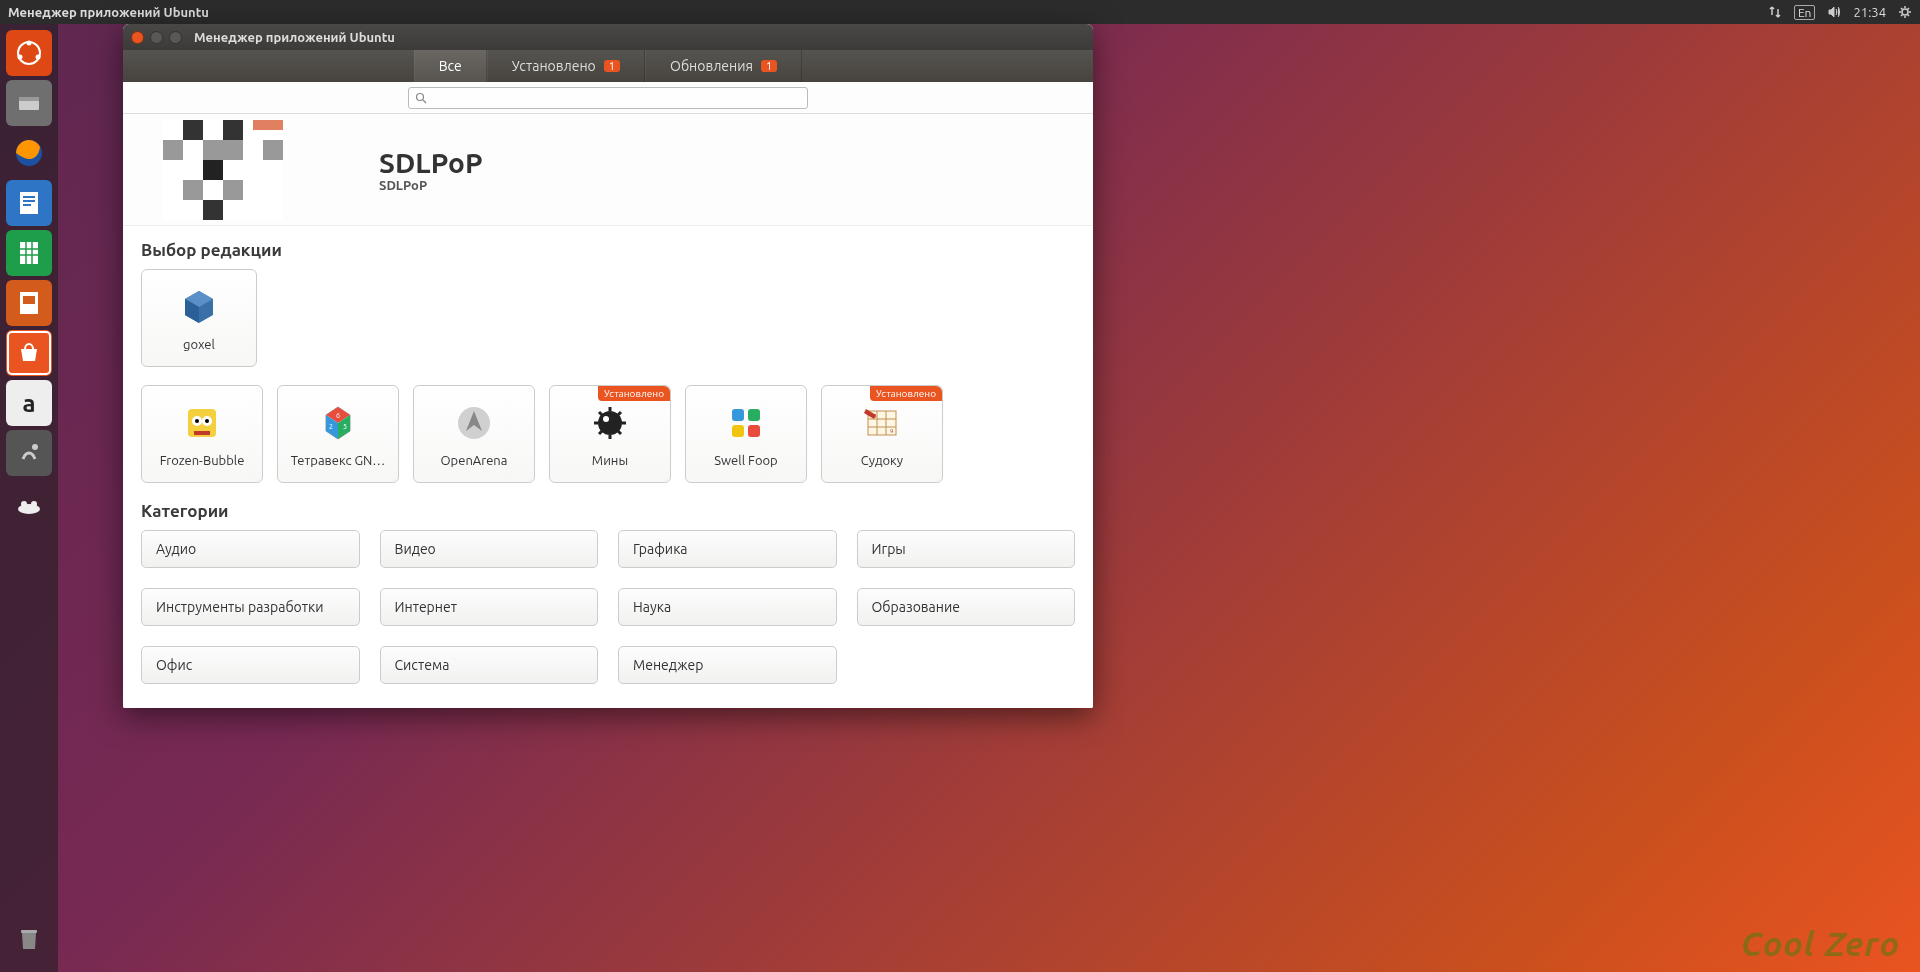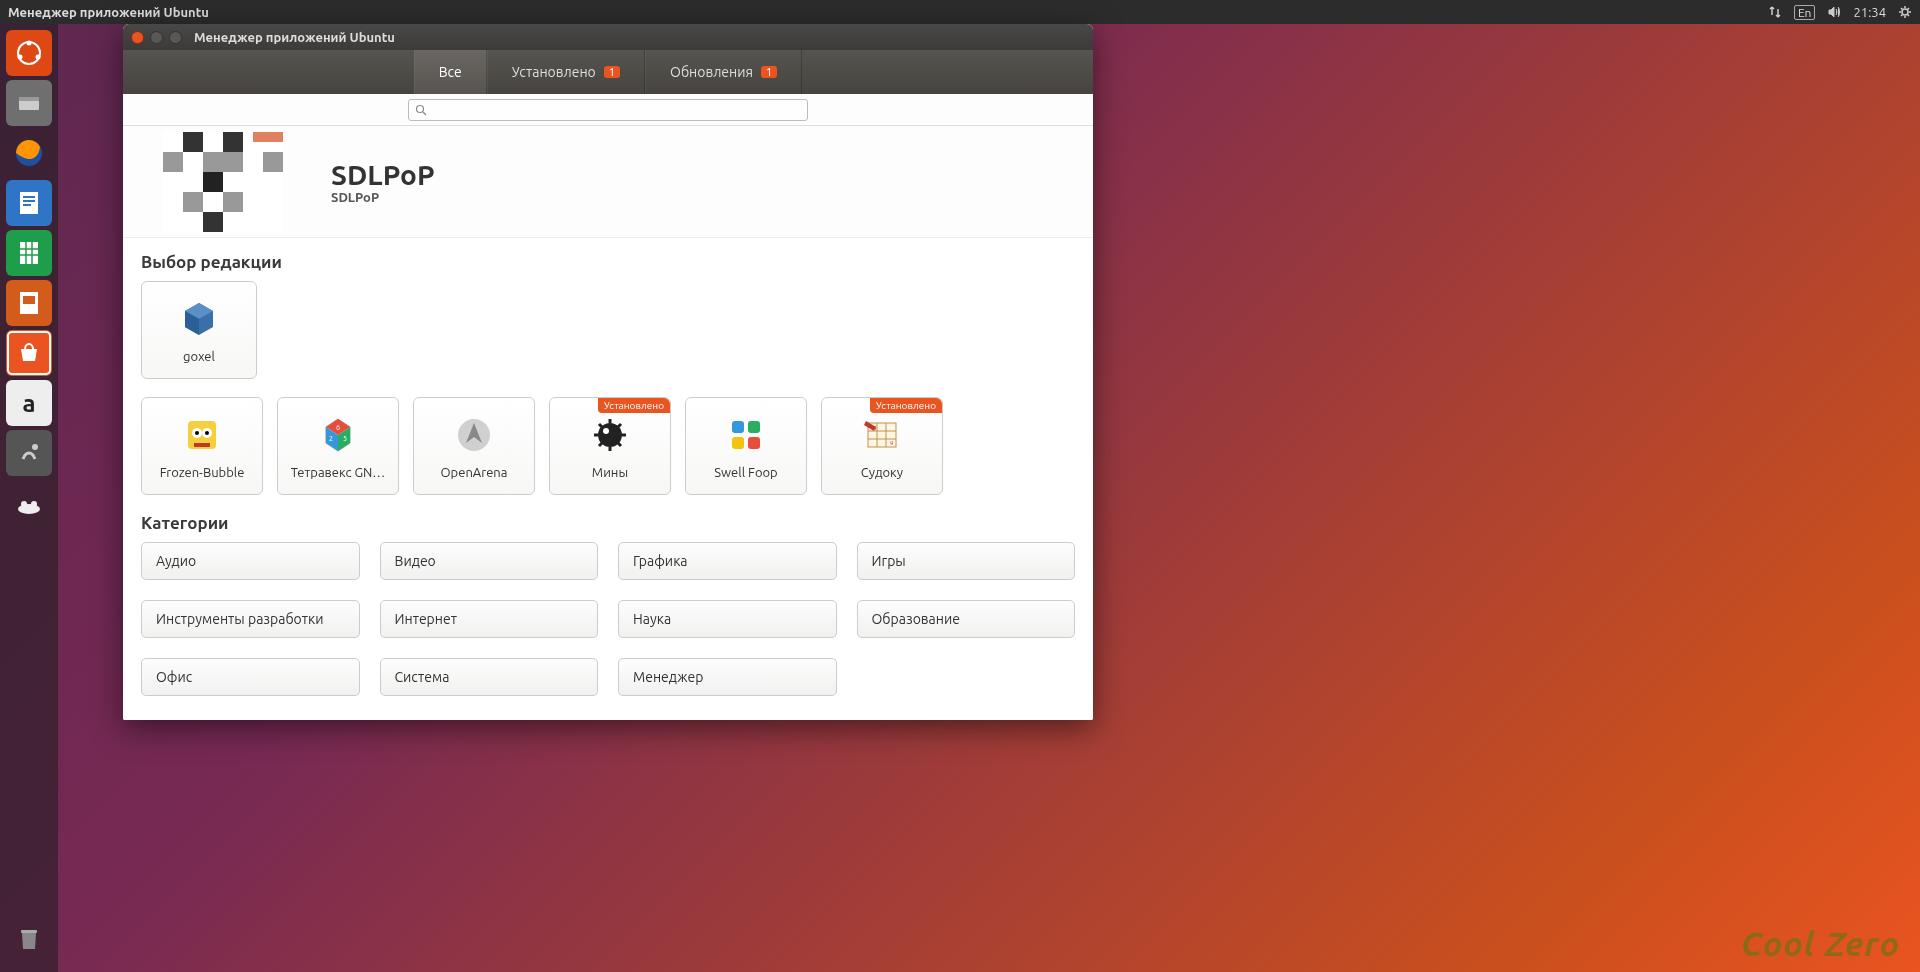--- a/index.html
+++ b/index.html
@@ -11,29 +11,29 @@
 .ind-box { border:1px solid #aaa; font-size:12px; padding:0 3px; border-radius:2px; }
 .launcher { position:absolute; left:0; top:24px; width:58px; height:calc(100% - 24px); background:rgba(30,30,30,0.55); display:flex; flex-direction:column; align-items:center; padding-top:6px; gap:4px; }
 .launcher .licon { width:46px; height:46px; border-radius:6px; display:flex; align-items:center; justify-content:center; font-size:22px; cursor:pointer; }
 .licon svg { width:32px; height:32px; }
 .trash { margin-top:auto; margin-bottom:10px; }
 .window { position:absolute; left:123px; top:24px; width:970px; background:#fff; border-radius:6px 6px 2px 2px; box-shadow:0 8px 30px rgba(0,0,0,0.5); overflow:hidden; }
 .titlebar { height:26px; background:linear-gradient(#4a4846,#3c3b39); display:flex; align-items:center; padding:0 8px; gap:6px; }
 .wbtn { width:13px; height:13px; border-radius:50%; border:1px solid rgba(0,0,0,0.4); }
 .wclose { background:#e95420; } .wmin,.wmax { background:#5a5855; }
 .wtitle { color:#ddd; font-size:13px; font-weight:600; margin-left:6px; }
-.tabsbar { height:44px; background:linear-gradient(#565450,#47443f); display:flex; justify-content:center; gap:0; }
+.tabsbar { height:32px; background:linear-gradient(#565450,#47443f); display:flex; justify-content:center; gap:0; }
 .tab { padding:0 24px; display:flex; align-items:center; gap:8px; color:#ddd; font-size:14px; cursor:pointer; border-right:1px solid rgba(0,0,0,0.2); border-left:1px solid rgba(255,255,255,0.05);}
 .tab.active { background:linear-gradient(#6a6762,#585550); color:#fff; }
 .badge { background:#e95420; color:#fff; font-size:11px; padding:0 5px; border-radius:3px; }
 .searchwrap { height:32px; background:#fdfdfd; border-bottom:1px solid #ddd; display:flex; justify-content:center; align-items:center; }
 .searchbox { width:400px; height:22px; border:1px solid #bbb; border-radius:3px; display:flex; align-items:center; padding:0 6px; background:#fefefe; }
 .searchbox input { border:none; outline:none; flex:1; font-size:12px; background:transparent; }
 .content { padding:0 0 20px 0; background:#fff; }
-.banner { height:112px; display:flex; align-items:center; padding-left:40px; gap:48px; border-bottom:1px solid #eee; background:#fdfdfd; position:relative; }
+.banner { height:112px; display:flex; align-items:center; padding-left:40px; gap:96px; border-bottom:1px solid #eee; background:#fdfdfd; position:relative; }
 .sdlicon { width:120px; height:100px; position:relative; }
 .sdlicon .px { position:absolute; }
 .bannertxt h1 { font-size:28px; font-weight:700; color:#333; }
 .bannertxt .sub { font-size:13px; color:#555; font-weight:600; }
 .section { padding:14px 18px 4px; }
 .section h2 { font-size:17px; font-weight:700; color:#3a3a3a; margin-bottom:10px; }
 .cards { display:flex; gap:14px; flex-wrap:wrap; }
 .card { width:122px; height:98px; border:1px solid #ccc; border-radius:6px; background:linear-gradient(#fff,#f7f7f6); display:flex; flex-direction:column; align-items:center; justify-content:center; gap:8px; position:relative; cursor:pointer; font-size:13px; color:#333; }
 .card .ic { width:44px; height:44px; display:flex; align-items:center; justify-content:center; }
 .card .lbl { text-align:center; padding:0 4px; white-space:nowrap; overflow:hidden; text-overflow:ellipsis; width:100%; }

